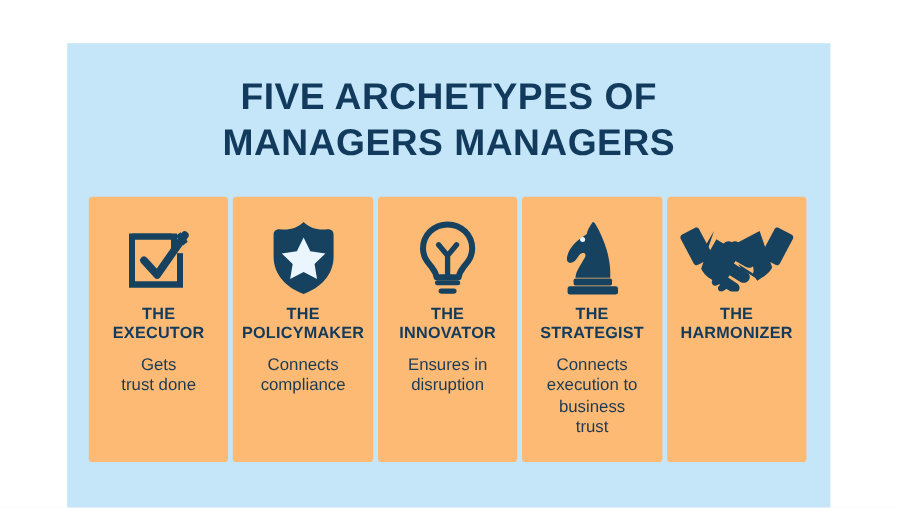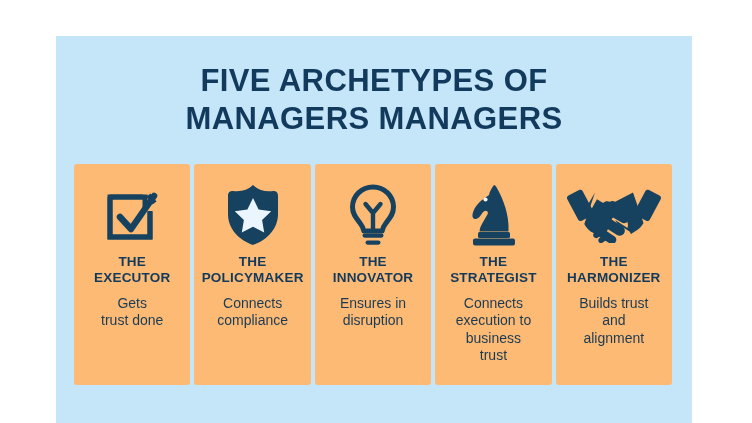--- a/index.html
+++ b/index.html
@@ -180,19 +180,16 @@
             <path d="M68 5.5 L78.5 36 C77 38.8 74.8 41.3 71.8 43.2 L66 47 L64.5 44.6 L52.5 36.7 L50.2 33 L62.5 40.9 C64 36.5 62 32.2 58 29.7 L43.8 20.7 C42 19.5 40.2 19.7 38.6 21.2 L31.4 28.2 C28.8 30.7 25.2 31.2 22.3 29.6 L32 12.3 L40.5 17.5 L44.8 14.8 C46.5 13.8 48.4 13.8 50.2 14.8 L68 5.5 Z"></path>
             <path d="M25.5 38.5 L32 34 C33.6 32.9 35.7 33.3 36.8 34.9 C37.9 36.5 37.5 38.6 35.9 39.7 L29.4 44.2 C27.8 45.3 25.7 44.9 24.6 43.3 C23.5 41.7 23.9 39.6 25.5 38.5 Z"></path>
             <path d="M22.5 31.5 L28 27.7 C29.5 26.7 31.5 27.1 32.5 28.6 C33.5 30.1 33.1 32.1 31.6 33.1 L26.1 36.9 C24.6 37.9 22.6 37.5 21.6 36 C20.6 34.5 21 32.5 22.5 31.5 Z"></path>
             <path d="M29.5 45.5 L34.5 42 C35.9 41 37.8 41.4 38.8 42.8 C39.8 44.2 39.4 46.1 38 47.1 L33 50.6 C31.6 51.6 29.7 51.2 28.7 49.8 C27.7 48.4 28.1 46.5 29.5 45.5 Z"></path>
             <path d="M34.5 51 L38.3 48.4 C39.6 47.5 41.3 47.8 42.2 49.1 C43.1 50.4 42.8 52.1 41.5 53 L37.7 55.6 C36.4 56.5 34.7 56.2 33.8 54.9 C32.9 53.6 33.2 51.9 34.5 51 Z"></path>
           </g>
         </svg>
       </div>
       <div class="card-title">THE
 HARMONIZER</div>
-      <div class="card-desc">Builds trust
-and
-alignment</div>
     </div>
 
   </div>
 </div>
 
 </body></html>

